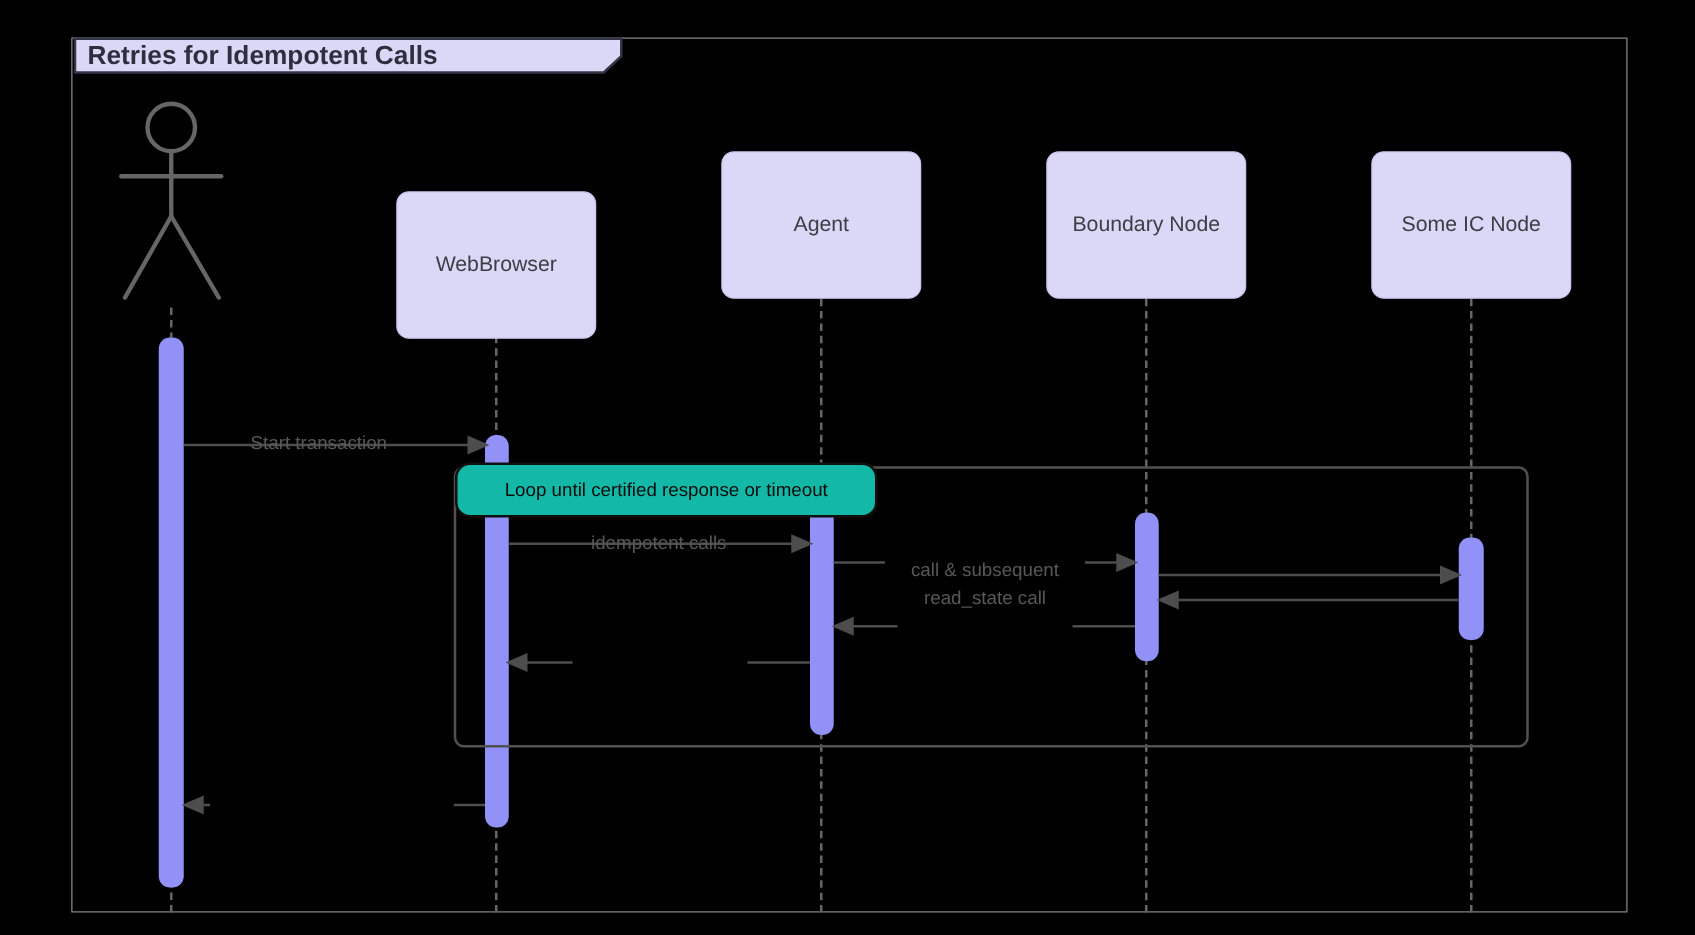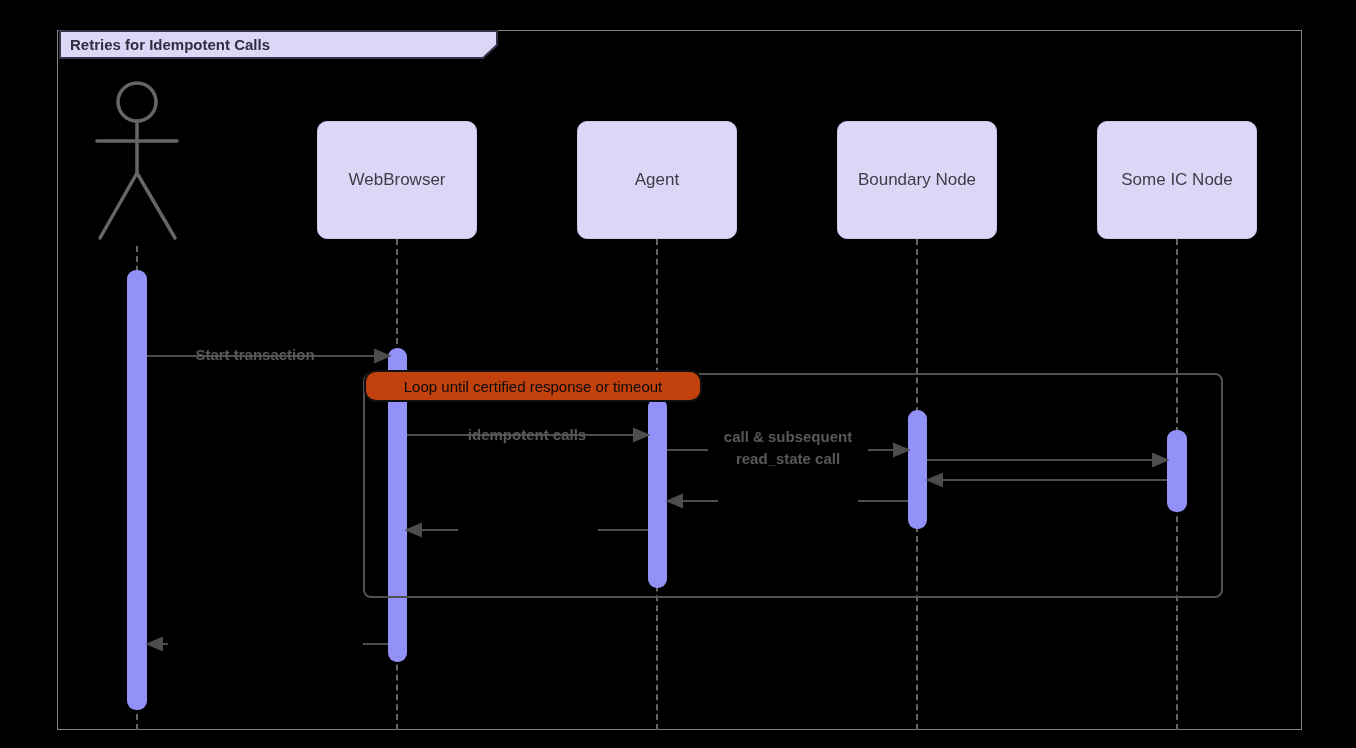--- a/index.html
+++ b/index.html
@@ -24,21 +24,21 @@
   }
   .title-tab {
     position: absolute;
     left: 59px; top: 30px;
     width: 440px; height: 30px;
   }
   .title-tab-text {
     position: absolute;
     left: 70px; top: 33px;
     width: 420px; height: 24px;
-    font-size: 15px;
+    font-size: 21px;
     font-weight: bold;
     color: #2e2e3f;
     line-height: 24px;
   }
   .lifeline {
     position: absolute;
     width: 0;
     border-left: 2px dashed #666666;
   }
   .participant {
@@ -64,38 +64,37 @@
     position: absolute;
     left: 363px; top: 373px;
     width: 860px; height: 225px;
     border: 2px solid #515151;
     border-radius: 8px;
     box-sizing: border-box;
   }
   .loop-label {
     position: absolute;
     left: 364px; top: 370px;
-    width: 338px; height: 32px;
-    background: #c2410c;
+    width: 338px; height: 44px;
+    background: #14b8a6;
     border: 2px solid #101010;
     border-radius: 12px;
     box-sizing: border-box;
     display: flex;
     align-items: center;
     justify-content: center;
     font-size: 15px;
     color: #0b0b0b;
   }
   .msg-label {
     position: absolute;
     font-size: 15px;
     color: #585858;
     text-align: center;
     line-height: 20px;
-    font-weight: bold;
   }
   .msg-label.two-line {
     background: #000;
     line-height: 22px;
   }
   .arrow-layer, .actor-figure, .title-tab-shape {
     position: absolute;
     pointer-events: none;
   }
 </style>
@@ -122,21 +121,21 @@
       <line x1="50" y1="93" x2="88" y2="158"></line>
     </g>
   </svg>
 
   <div class="lifeline" style="left:136px; top:246px; height:484px;"></div>
   <div class="lifeline" style="left:396px; top:239px; height:491px;"></div>
   <div class="lifeline" style="left:656px; top:239px; height:491px;"></div>
   <div class="lifeline" style="left:916px; top:239px; height:491px;"></div>
   <div class="lifeline" style="left:1176px; top:239px; height:491px;"></div>
 
-  <div class="participant" style="left:317px;">
+  <div class="participant" style="left:317px;margin-top:32px;">
     <span>WebBrowser</span>
   </div>
   <div class="participant" style="left:577px;text-align:center;">
     <span>Agent</span>
   </div>
   <div class="participant" style="left:837px;">
     <span>Boundary Node</span>
   </div>
   <div class="participant" style="left:1097px;">
     <span>Some IC Node</span>
@@ -198,18 +197,18 @@
         <line x1="168" y1="644" x2="162" y2="644"></line>
         <polygon points="148,644 162,638 162,650"></polygon>
       </g>
     </g>
   </svg>
 
   <div class="msg-label" style="left:150px; top:345px; width:210px;">Start transaction</div>
 
   <div class="msg-label" style="left:427px; top:425px; width:200px;">idempotent calls</div>
 
-  <div class="msg-label two-line" style="left:708px; top:426px; width:160px; height:44px;text-align:center;">
+  <div class="msg-label two-line" style="left:708px; top:446px; width:160px; height:44px;text-align:center;">
     <div>call &amp; subsequent</div>
     <div>read_state call</div>
   </div>
 
 </div>
 
 </body></html>

